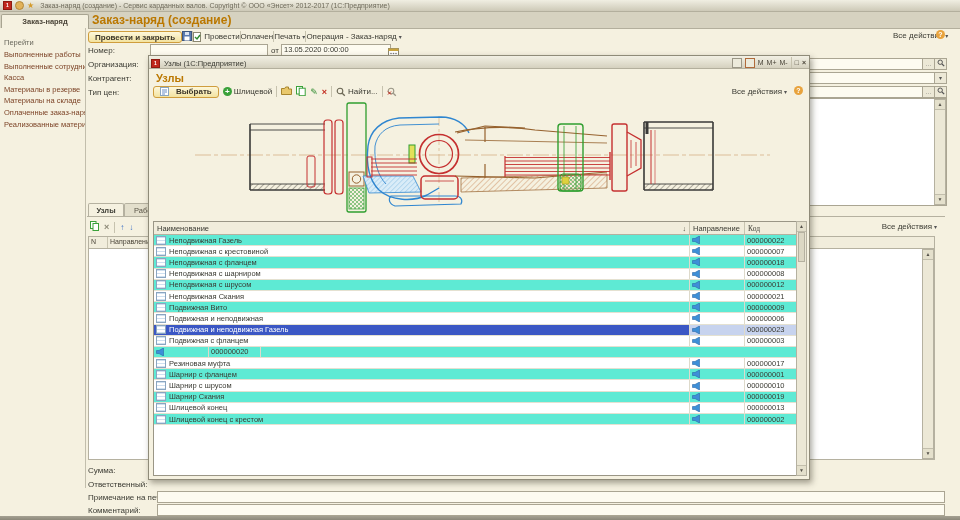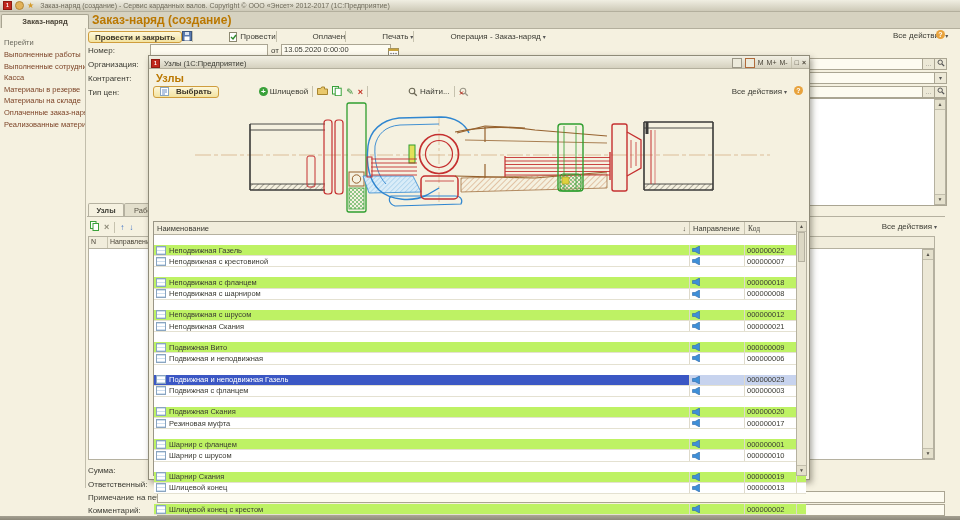--- a/index.html
+++ b/index.html
@@ -20,21 +20,21 @@
           border-radius:2px 2px 0 0;font-size:7.5px;font-weight:bold;color:#4a4438;text-align:center;line-height:14px;}
   .page-title{left:92px;top:13px;font-size:12px;font-weight:bold;color:#bb7800;}
   
   .sidebar{left:0;top:28px;width:85px;height:460px;background:#f5f1e0;border-right:1px solid #c2beac;}
   .sb-head{margin:10px 0 3px 4px;font-size:7.5px;color:#6b6a5e;}
   .sb-link{margin:0 0 2.6px 4px;font-size:7.5px;color:#7d4427;white-space:nowrap;overflow:hidden;cursor:pointer;}
   
   .toolbar{left:88px;top:30px;height:13px;display:flex;align-items:center;font-size:8px;gap:0;}
   .btn-accent{background:linear-gradient(#fdf7da,#f3e3a0);border:1px solid #cf9d3d;border-radius:3px;
               font-weight:bold;font-size:8px;padding:0 6px;height:12px;line-height:11px;color:#3a3428;}
-  .tbtn{display:flex;align-items:center;gap:2px;cursor:pointer;padding-left:36px;}
+  .tbtn{display:flex;align-items:center;gap:2px;cursor:pointer;}
   .sep{width:1px;height:11px;background:#c6c2ae;}
   .caret{font-size:6px;color:#555;}
   .lbl{font-size:8px;color:#3a3a32;}
   .inp{background:#fdfbf0;border:1px solid #aaa592;height:10px;}
   .fbtn{position:absolute;top:0;width:11px;height:10px;background:#ece8d6;border-left:1px solid #aaa592;
         font-size:6px;text-align:center;line-height:10px;color:#555;cursor:pointer;}
   .allact{font-size:8px;color:#3a3a32;display:flex;align-items:center;gap:2px;}
   .help{width:9px;height:9px;border-radius:50%;background:#e8a33d;color:#fff;font-size:7px;font-weight:bold;
         text-align:center;line-height:9px;}
   
@@ -69,21 +69,21 @@
   
   .mtable{position:absolute;left:4px;top:165px;width:652px;height:253px;border:1px solid #9a9686;background:#fff;}
   .mt-head{display:flex;height:12px;background:#f1eddc;border-bottom:1px solid #b5b1a0;font-size:7.5px;color:#3a3a32;}
   .mt-head .hc{border-right:1px solid #c8c4b0;padding:1px 3px;box-sizing:border-box;display:flex;align-items:center;}
   .c.name,.hc.name{width:536px;}
   .c.dir,.hc.dir{width:55px;}
   .c.code,.hc.code{width:52px;}
   .trow{display:flex;height:10.2px;font-size:7.5px;border-bottom:1px solid #e4e1d1;cursor:pointer;}
   .trow .c{box-sizing:border-box;border-right:1px solid #dedacb;display:flex;align-items:center;padding:0 2px;
            overflow:hidden;white-space:nowrap;}
-  .trow.odd{background:#bef264;margin-top:10px;}
+  .trow.odd{background:#5eead4;}
   .trow.even{background:#ffffff;}
   .trow.sel .c.name{background:#3b57c4;color:#fff;}
   .trow.sel .c.dir,.trow.sel .c.code{background:#c7d3ee;}
   .item-ic{width:8px;height:7px;margin-right:3px;border:1px solid #8aa5c0;
            background:repeating-linear-gradient(#cfe0f0 0 1px,#fff 1px 3px);flex:none;}
   .m-scroll{position:absolute;right:2px;top:165px;width:9px;height:253px;}
   
   .bottomstrip{left:0;top:516px;width:960px;height:4px;background:linear-gradient(#a5a192,#8c887a);z-index:20;}
   .sortarrow{margin-left:auto;font-size:7px;color:#4a4438;}
   .findico{display:inline-flex;align-items:center;}
@@ -543,24 +543,20 @@
             <div class="c dir">
               <svg width="9" height="8" viewBox="0 0 9 8">
                 <path d="M0.5 2.5h2.5L7.5 0v8L3 5.5H0.5z" fill="#3e8fd8" stroke="#2a66a8" stroke-width="0.6"></path>
               </svg>
             </div>
             <div class="c code">
               <span class="cd">000000003</span>
             </div>
           </div>
           <div class="trow odd">
-            <div class="c name">
-              <span class="item-ic"></span>
-              <span class="nm">Подвижная Скания</span>
-            </div>
             <div class="c dir">
               <svg width="9" height="8" viewBox="0 0 9 8">
                 <path d="M0.5 2.5h2.5L7.5 0v8L3 5.5H0.5z" fill="#3e8fd8" stroke="#2a66a8" stroke-width="0.6"></path>
               </svg>
             </div>
             <div class="c code">
               <span class="cd">000000020</span>
             </div>
           </div>
           <div class="trow even">

